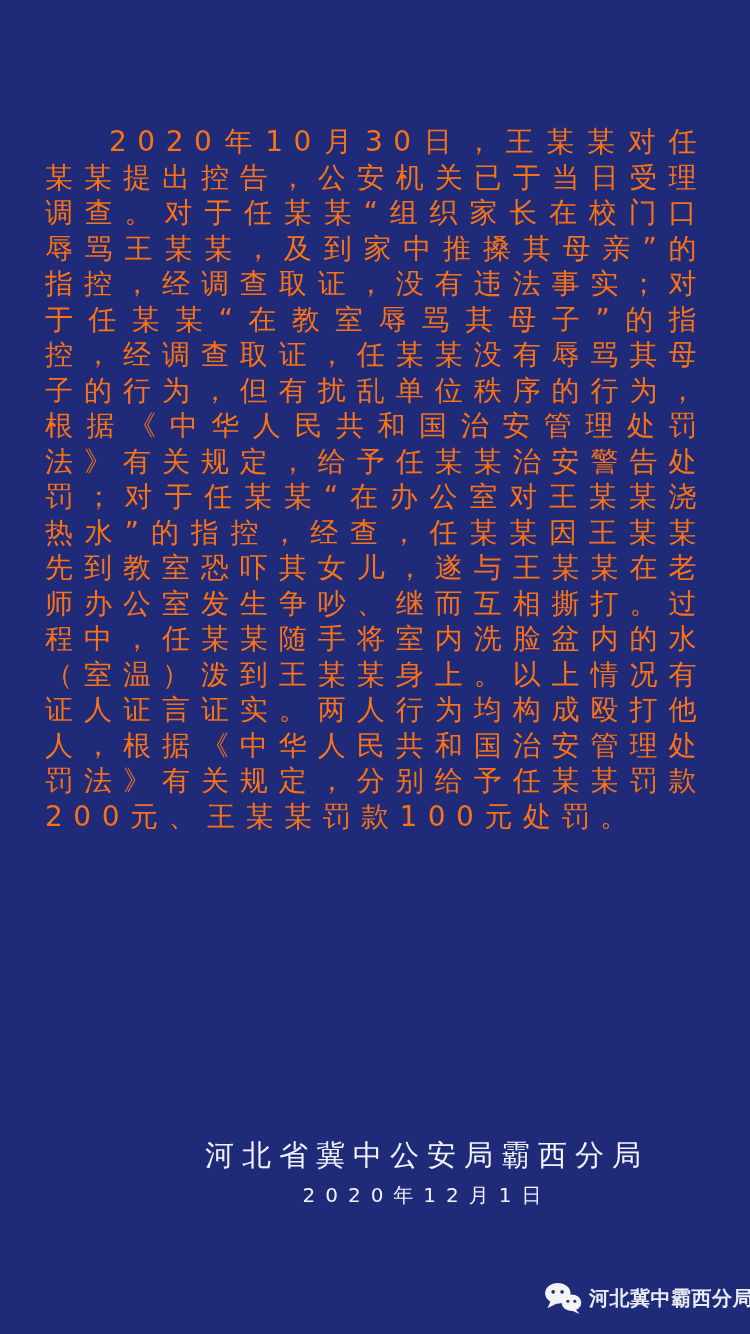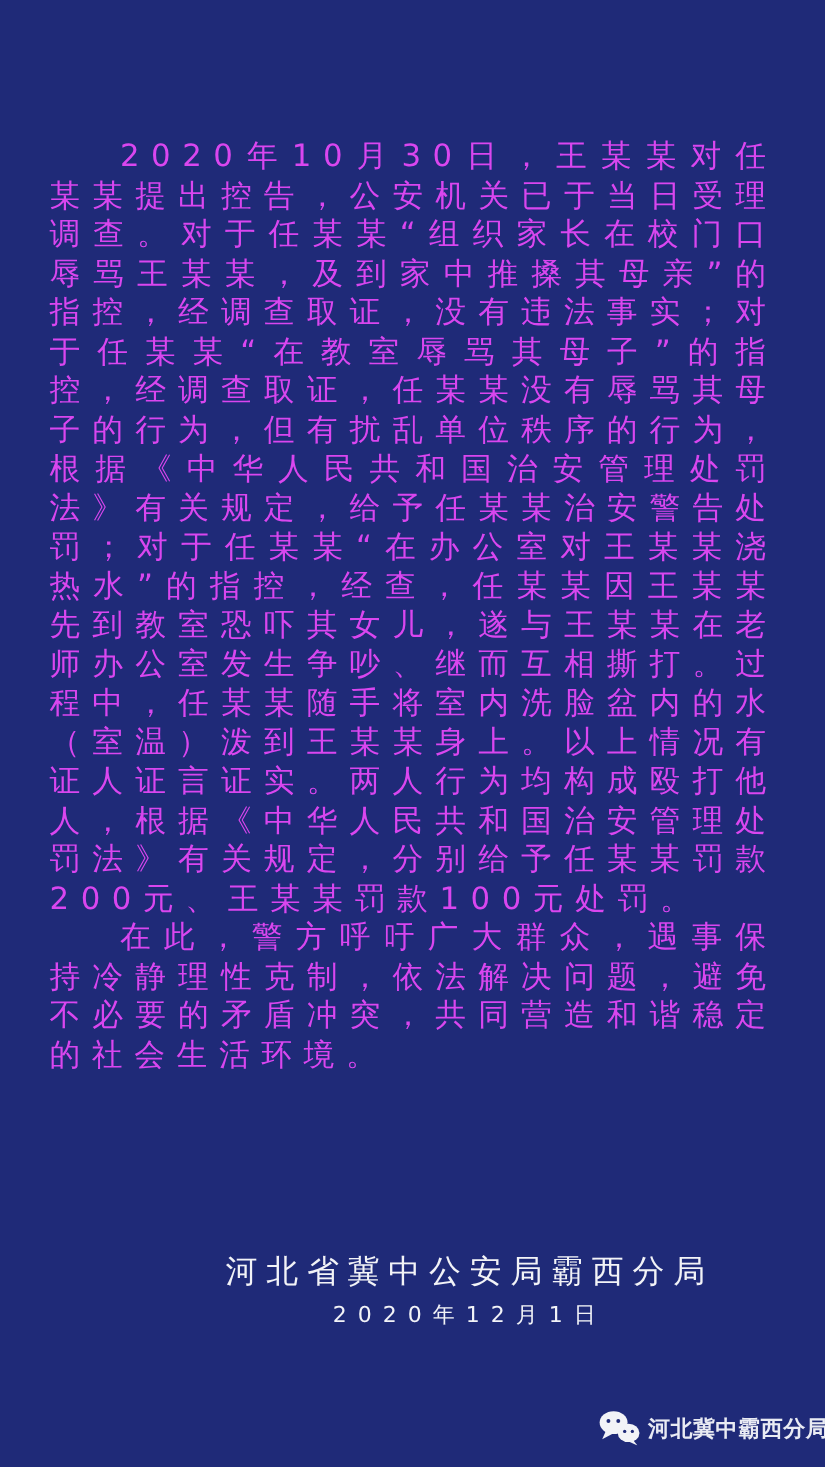--- a/index.html
+++ b/index.html
@@ -13,21 +13,21 @@
     height: 1334px;
     background: #1f2a78;
     overflow: hidden;
     font-family: "DejaVu Sans", sans-serif;
   }
   .notice-body {
     position: absolute;
     left: 45px;
     top: 124px;
     width: 662px;
-    color: #d946ef;
+    color: #f97316;
     font-size: 28px;
     line-height: 35.5px;
     letter-spacing: 10.5px;
     text-align: justify;
     text-justify: inter-character;
   }
   .notice-para {
     margin: 0;
     text-indent: 64px;
   }
@@ -72,21 +72,20 @@
     white-space: nowrap;
   }
 </style>
 </head>
 <body>
 
 <div class="page">
 
   <div class="notice-body">
     <p class="notice-para">2020年10月30日，王某某对任某某提出控告，公安机关已于当日受理调查。对于任某某“组织家长在校门口辱骂王某某，及到家中推搡其母亲”的指控，经调查取证，没有违法事实；对于任某某“在教室辱骂其母子”的指控，经调查取证，任某某没有辱骂其母子的行为，但有扰乱单位秩序的行为，根据《中华人民共和国治安管理处罚法》有关规定，给予任某某治安警告处罚；对于任某某“在办公室对王某某浇热水”的指控，经查，任某某因王某某先到教室恐吓其女儿，遂与王某某在老师办公室发生争吵、继而互相撕打。过程中，任某某随手将室内洗脸盆内的水（室温）泼到王某某身上。以上情况有证人证言证实。两人行为均构成殴打他人，根据《中华人民共和国治安管理处罚法》有关规定，分别给予任某某罚款200元、王某某罚款100元处罚。</p>
-    <p class="notice-para">在此，警方呼吁广大群众，遇事保持冷静理性克制，依法解决问题，避免不必要的矛盾冲突，共同营造和谐稳定的社会生活环境。</p>
   </div>
 
   <div class="signature">
     <div class="sig-issuer">河北省冀中公安局霸西分局</div>
     <div class="sig-date">2020年12月1日</div>
   </div>
 
   <div class="watermark">
     <svg class="wx-icon" viewBox="0 0 40 34" xmlns="http://www.w3.org/2000/svg" aria-hidden="true">
 

